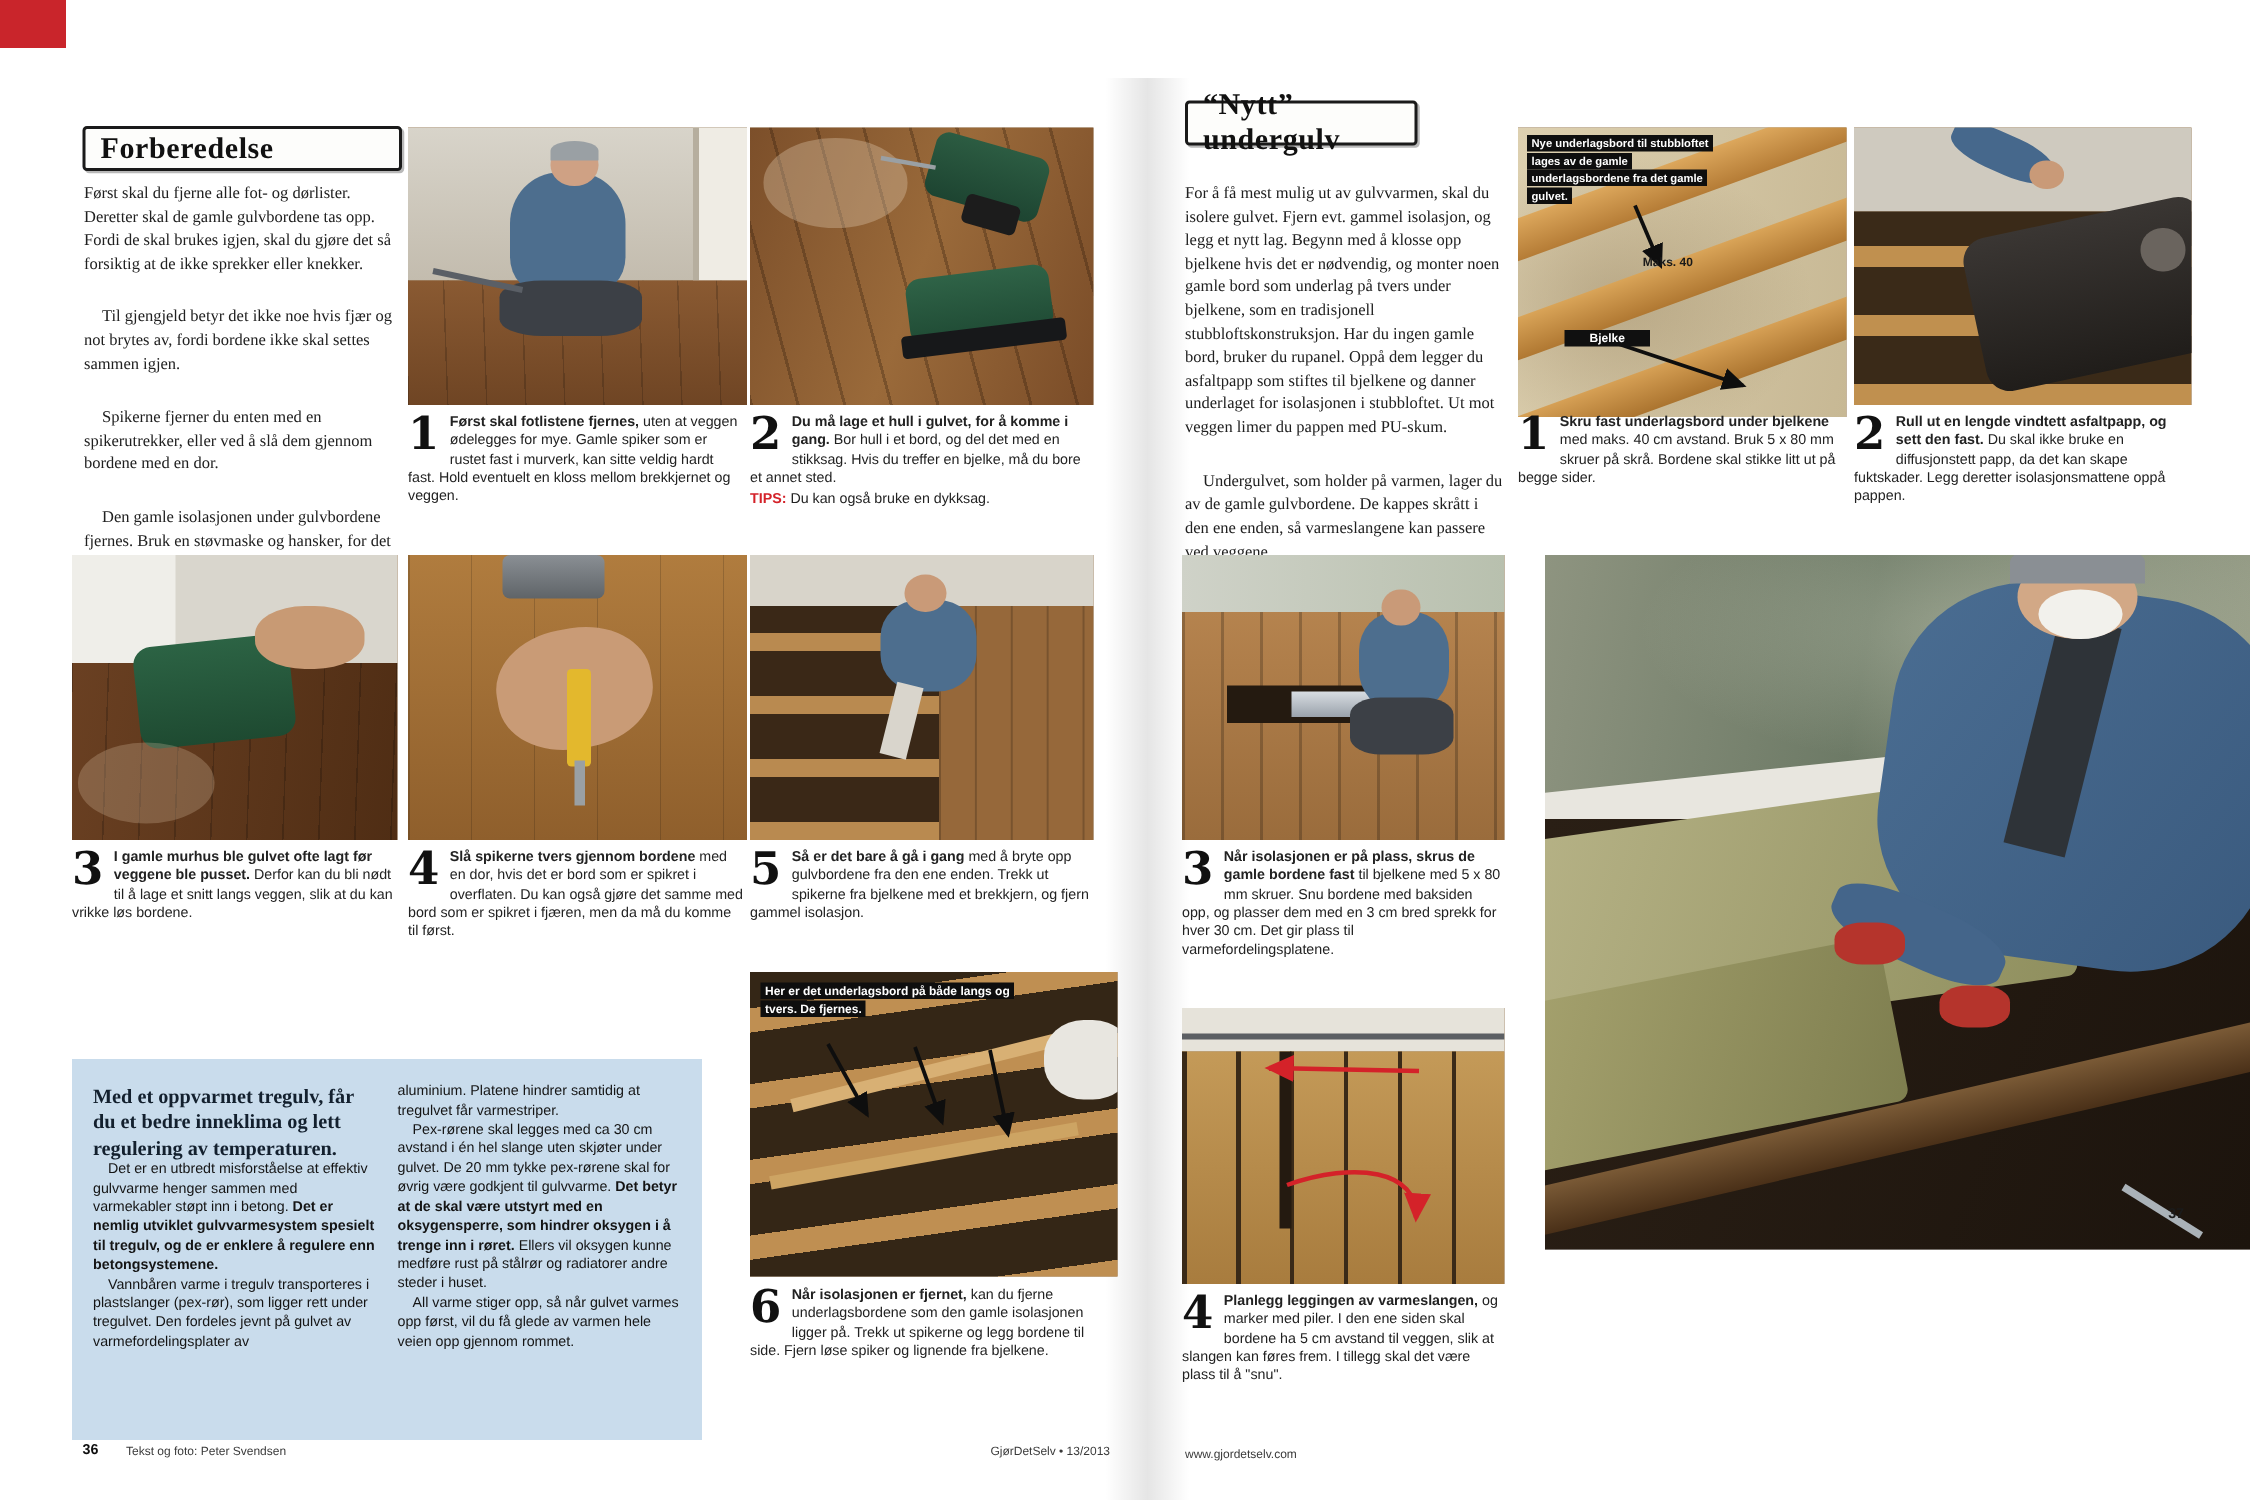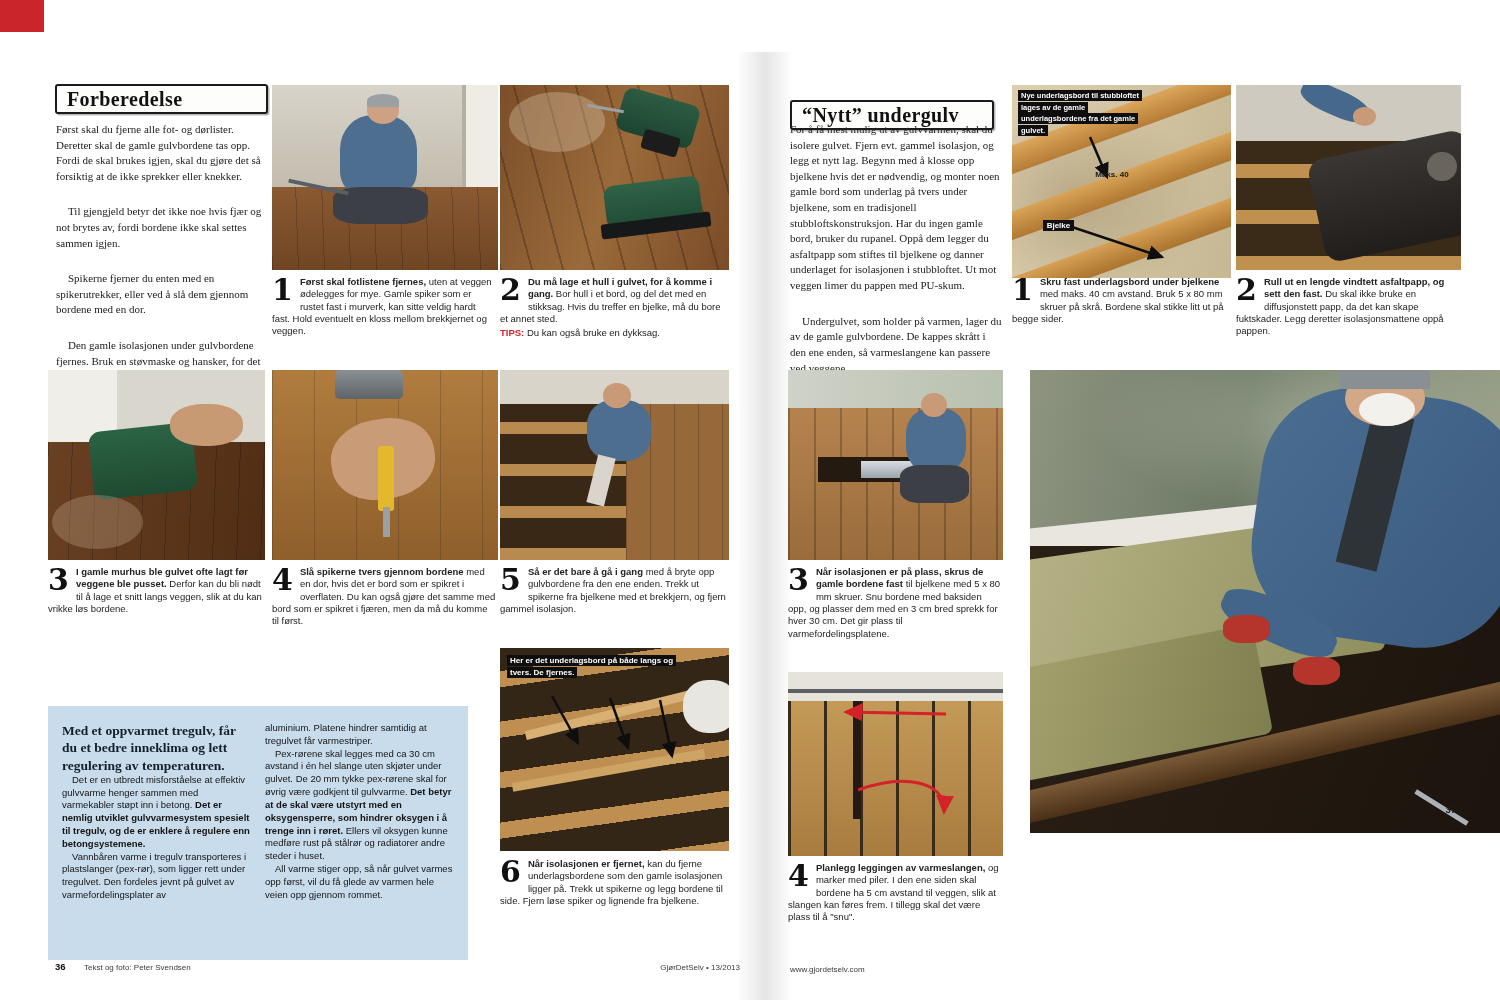--- a/index.html
+++ b/index.html
@@ -39,21 +39,21 @@
   
   .footer{position:absolute;font:8px "Liberation Sans",sans-serif;color:#3a3a3a;}
   .pageno{font-weight:bold;font-size:9.5px;color:#0d0d0d;}
   
   .red-corner{position:absolute;left:0;top:0;width:44px;height:32px;background:#c9252b;}
   .gutter{position:absolute;left:737px;top:52px;width:56px;height:948px;
           background:linear-gradient(90deg,rgba(0,0,0,0) 0%,rgba(0,0,0,.10) 50%,rgba(0,0,0,0) 100%);}
   .red-tri{position:absolute;width:0;height:0;border-top:9px solid transparent;border-bottom:9px solid transparent;
            border-left:15px solid #d42229;}
   .overlay-label{position:absolute;font:bold 8px "Liberation Sans",sans-serif;color:#1a1a1a;}
-  .chip{background:#101010;color:#fff;padding:1px 4px;}
+  .chip{background:#101010;color:#fff;padding:1px 17px;}
   .big-callout{position:absolute;font:bold 9.5px/1.45 "Liberation Sans",sans-serif;color:#fff;text-shadow:0 1px 2px rgba(0,0,0,.7);}
 </style>
 </head>
 <body>
 
 <div class="canvas">
 
   <div class="red-corner"></div>
   <div class="gutter"></div>
 
@@ -153,21 +153,21 @@
       <p><span>Det er en utbredt misforståelse at effektiv gulvvarme henger sammen med varmekabler støpt inn i betong. </span><span class="vb">Det er nemlig utviklet gulvvarmesystem spesielt til tregulv, og de er enklere å regulere enn betongsystemene.</span></p>
       <p>Vannbåren varme i tregulv transporteres i plastslanger (pex-rør), som ligger rett under tregulvet. Den fordeles jevnt på gulvet av varmefordelingsplater av</p>
     </div>
     <div class="varme-col">
       <p>aluminium. Platene hindrer samtidig at tregulvet får varmestriper.</p>
       <p><span>Pex-rørene skal legges med ca 30 cm avstand i én hel slange uten skjøter under gulvet. De 20 mm tykke pex-rørene skal for øvrig være godkjent til gulvvarme. </span><span class="vb">Det betyr at de skal være utstyrt med en oksygensperre, som hindrer oksygen i å trenge inn i røret.</span> <span>Ellers vil oksygen kunne medføre rust på stålrør og radiatorer andre steder i huset.</span></p>
       <p>All varme stiger opp, så når gulvet varmes opp først, vil du få glede av varmen hele veien opp gjennom rommet.</p>
     </div>
   </div>
 
-  <div class="photo" style="left:500px;top:648px;width:229px;height:203px;">
+  <div class="photo" style="left:500px;top:648px;width:229px;height:203px;padding-left:16px;">
     <div class="ly" style="left:-20%;top:-10%;width:140%;height:120%;background:repeating-linear-gradient(0deg,#bf8f52 0 16px,#342616 16px 50px);transform:rotate(-8deg);"></div>
     <div class="ly" style="left:10%;top:30%;width:80%;height:9px;background:#d8b074;transform:rotate(-14deg);"></div>
     <div class="ly" style="left:5%;top:58%;width:85%;height:9px;background:#cda463;transform:rotate(-10deg);"></div>
     <div class="ly" style="right:-4%;top:16%;width:24%;height:26%;background:#e8e6e0;border-radius:45%;"></div>
     <svg class="ly" style="left:0;top:0;" width="229" height="203">
       <defs>
           <marker id="ah2" markerWidth="7" markerHeight="7" refX="5.5" refY="3" orient="auto">
             <path d="M0,0 L6.5,3 L0,6 z" fill="#0e0e0e"></path>
           </marker>
         </defs>
@@ -183,21 +183,21 @@
   <div class="cap" style="left:500px;top:858px;width:227px;">
     <span class="num">6</span>
     <span class="lead">Når isolasjonen er fjernet,</span>
     <span class="rest">kan du fjerne underlagsbordene som den gamle isolasjonen ligger på. Trekk ut spikerne og legg bordene til side. Fjern løse spiker og lignende fra bjelkene.</span>
   </div>
 
   <div class="footer pageno" style="left:55px;top:961px;">36</div>
   <div class="footer" style="left:84px;top:963px;">Tekst og foto: Peter Svendsen</div>
   <div class="footer" style="left:560px;top:963px;width:180px;text-align:right;">GjørDetSelv  •  13/2013</div>
 
-  <div class="title-box" style="left:790px;top:100px;width:204px;height:30px;">
+  <div class="title-box" style="left:790px;top:67px;width:155px;height:30px;">
     <h1>“Nytt” undergulv</h1>
   </div>
 
   <div class="intro" style="left:790px;top:122px;width:213px;">
     <p>For å få mest mulig ut av gulvvarmen, skal du isolere gulvet. Fjern evt. gammel isolasjon, og legg et nytt lag. Begynn med å klosse opp bjelkene hvis det er nødvendig, og monter noen gamle bord som underlag på tvers under bjelkene, som en tradisjonell stubbloftskonstruksjon. Har du ingen gamle bord, bruker du rupanel. Oppå dem legger du asfaltpapp som stiftes til bjelkene og danner underlaget for isolasjonen i stubbloftet. Ut mot veggen limer du pappen med PU-skum.</p>
     <p>Undergulvet, som holder på varmen, lager du av de gamle gulvbordene. De kappes skrått i den ene enden, så varmeslangene kan passere ved veggene.</p>
   </div>
 
   <div class="photo" style="left:1012px;top:85px;width:219px;height:193px;">
     <div class="ly" style="inset:0;background:radial-gradient(ellipse at 30% 60%,rgba(150,130,95,.45),rgba(0,0,0,0) 60%),linear-gradient(100deg,#ddd0b0,#c7b894);"></div>

